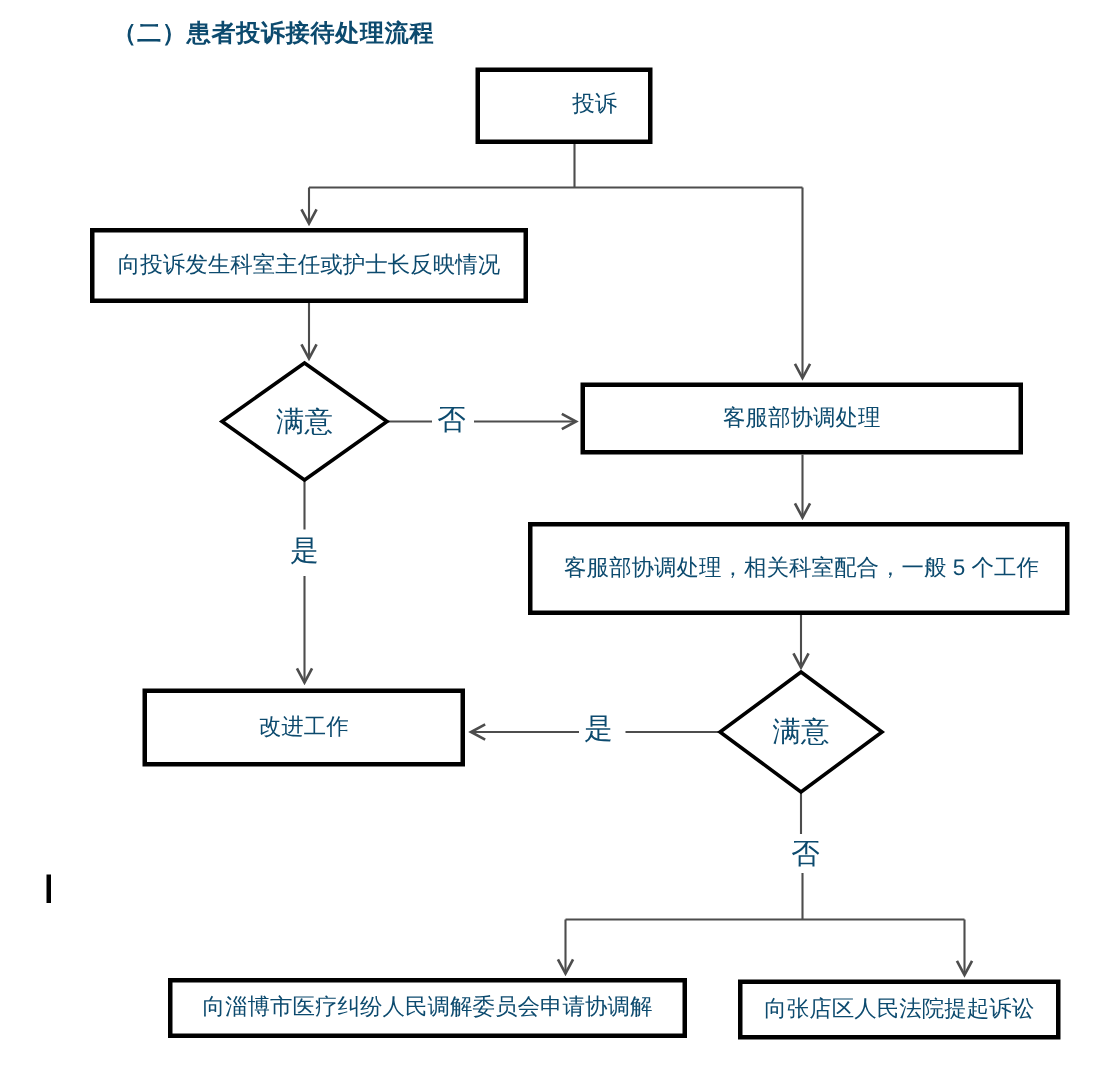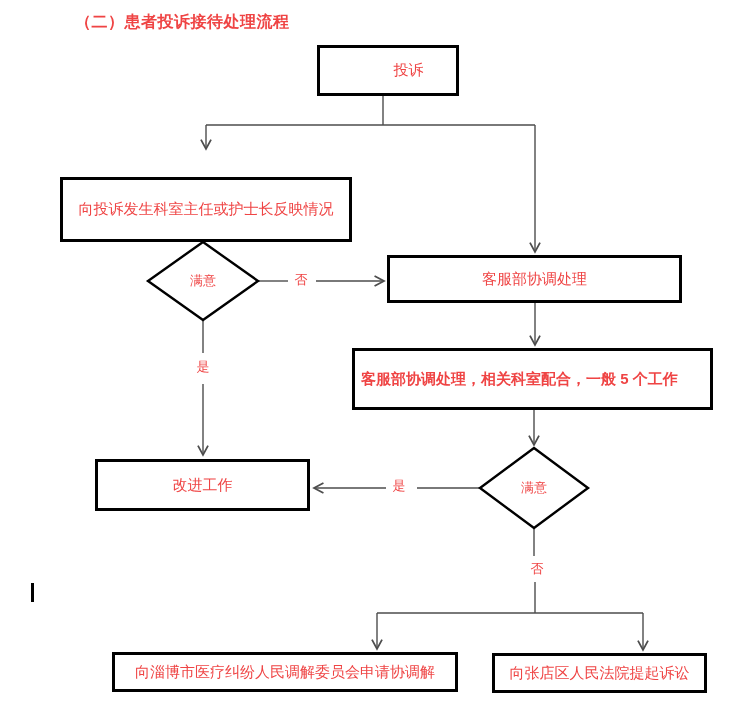--- a/index.html
+++ b/index.html
@@ -2,21 +2,21 @@
 <html><head>
 <meta charset="utf-8">
 <style>
   html, body { margin: 0; padding: 0; background: #ffffff; }
   .canvas {
     position: relative;
     width: 729px;
     height: 723px;
     background: #ffffff;
     font-family: "Liberation Sans", "DejaVu Sans", sans-serif;
-    color: #ef4444;
+    color: #0c4a6e;
     overflow: hidden;
   }
   .title {
     position: absolute;
     left: 75px;
     top: 12px;
     font-size: 16px;
     font-weight: bold;
     letter-spacing: 0.5px;
     white-space: nowrap;
@@ -31,39 +31,38 @@
     justify-content: center;
     font-size: 15px;
     line-height: 1.35;
     text-align: center;
   }
   .node.multiline {
     flex-direction: column;
     align-items: flex-start;
     justify-content: center;
     text-align: left;
-    padding: 2px 6px;
-    font-weight: bold;
+    padding: 2px 21px;
   }
   .node.multiline .line { white-space: nowrap; }
-  .box-complaint     { left: 317px; top: 45px;  width: 142px; height: 51px; padding-left: 41px; }
-  .box-dept          { left: 60px;  top: 152px; width: 292px; height: 65px; margin-top: 25px; }
+  .box-complaint     { left: 317px; top: 45px;  width: 118px; height: 51px; padding-left: 41px; }
+  .box-dept          { left: 60px;  top: 152px; width: 292px; height: 50px; }
   .box-service       { left: 387px; top: 255px; width: 295px; height: 48px; }
   .box-coordination  { left: 352px; top: 348px; width: 361px; height: 62px; }
   .box-improve       { left: 95px;  top: 459px; width: 215px; height: 52px; }
   .box-mediation     { left: 112px; top: 652px; width: 346px; height: 40px; }
   .box-court         { left: 492px; top: 653px; width: 215px; height: 40px; }
   .diamond-label, .edge-label {
     position: absolute;
     width: 60px;
     height: 20px;
     display: flex;
     align-items: center;
     justify-content: center;
-    font-size: 13px;
+    font-size: 19px;
     background: transparent;
   }
   .dlabel-1 { left: 173px; top: 271px; }
   .dlabel-2 { left: 504px; top: 478px; }
   .elabel-no1  { left: 271px; top: 270px; }
   .elabel-yes1 { left: 173px; top: 357px; }
   .elabel-yes2 { left: 369px; top: 476px; }
   .elabel-no2  { left: 507px; top: 559px; }
   svg.connectors {
     position: absolute;

